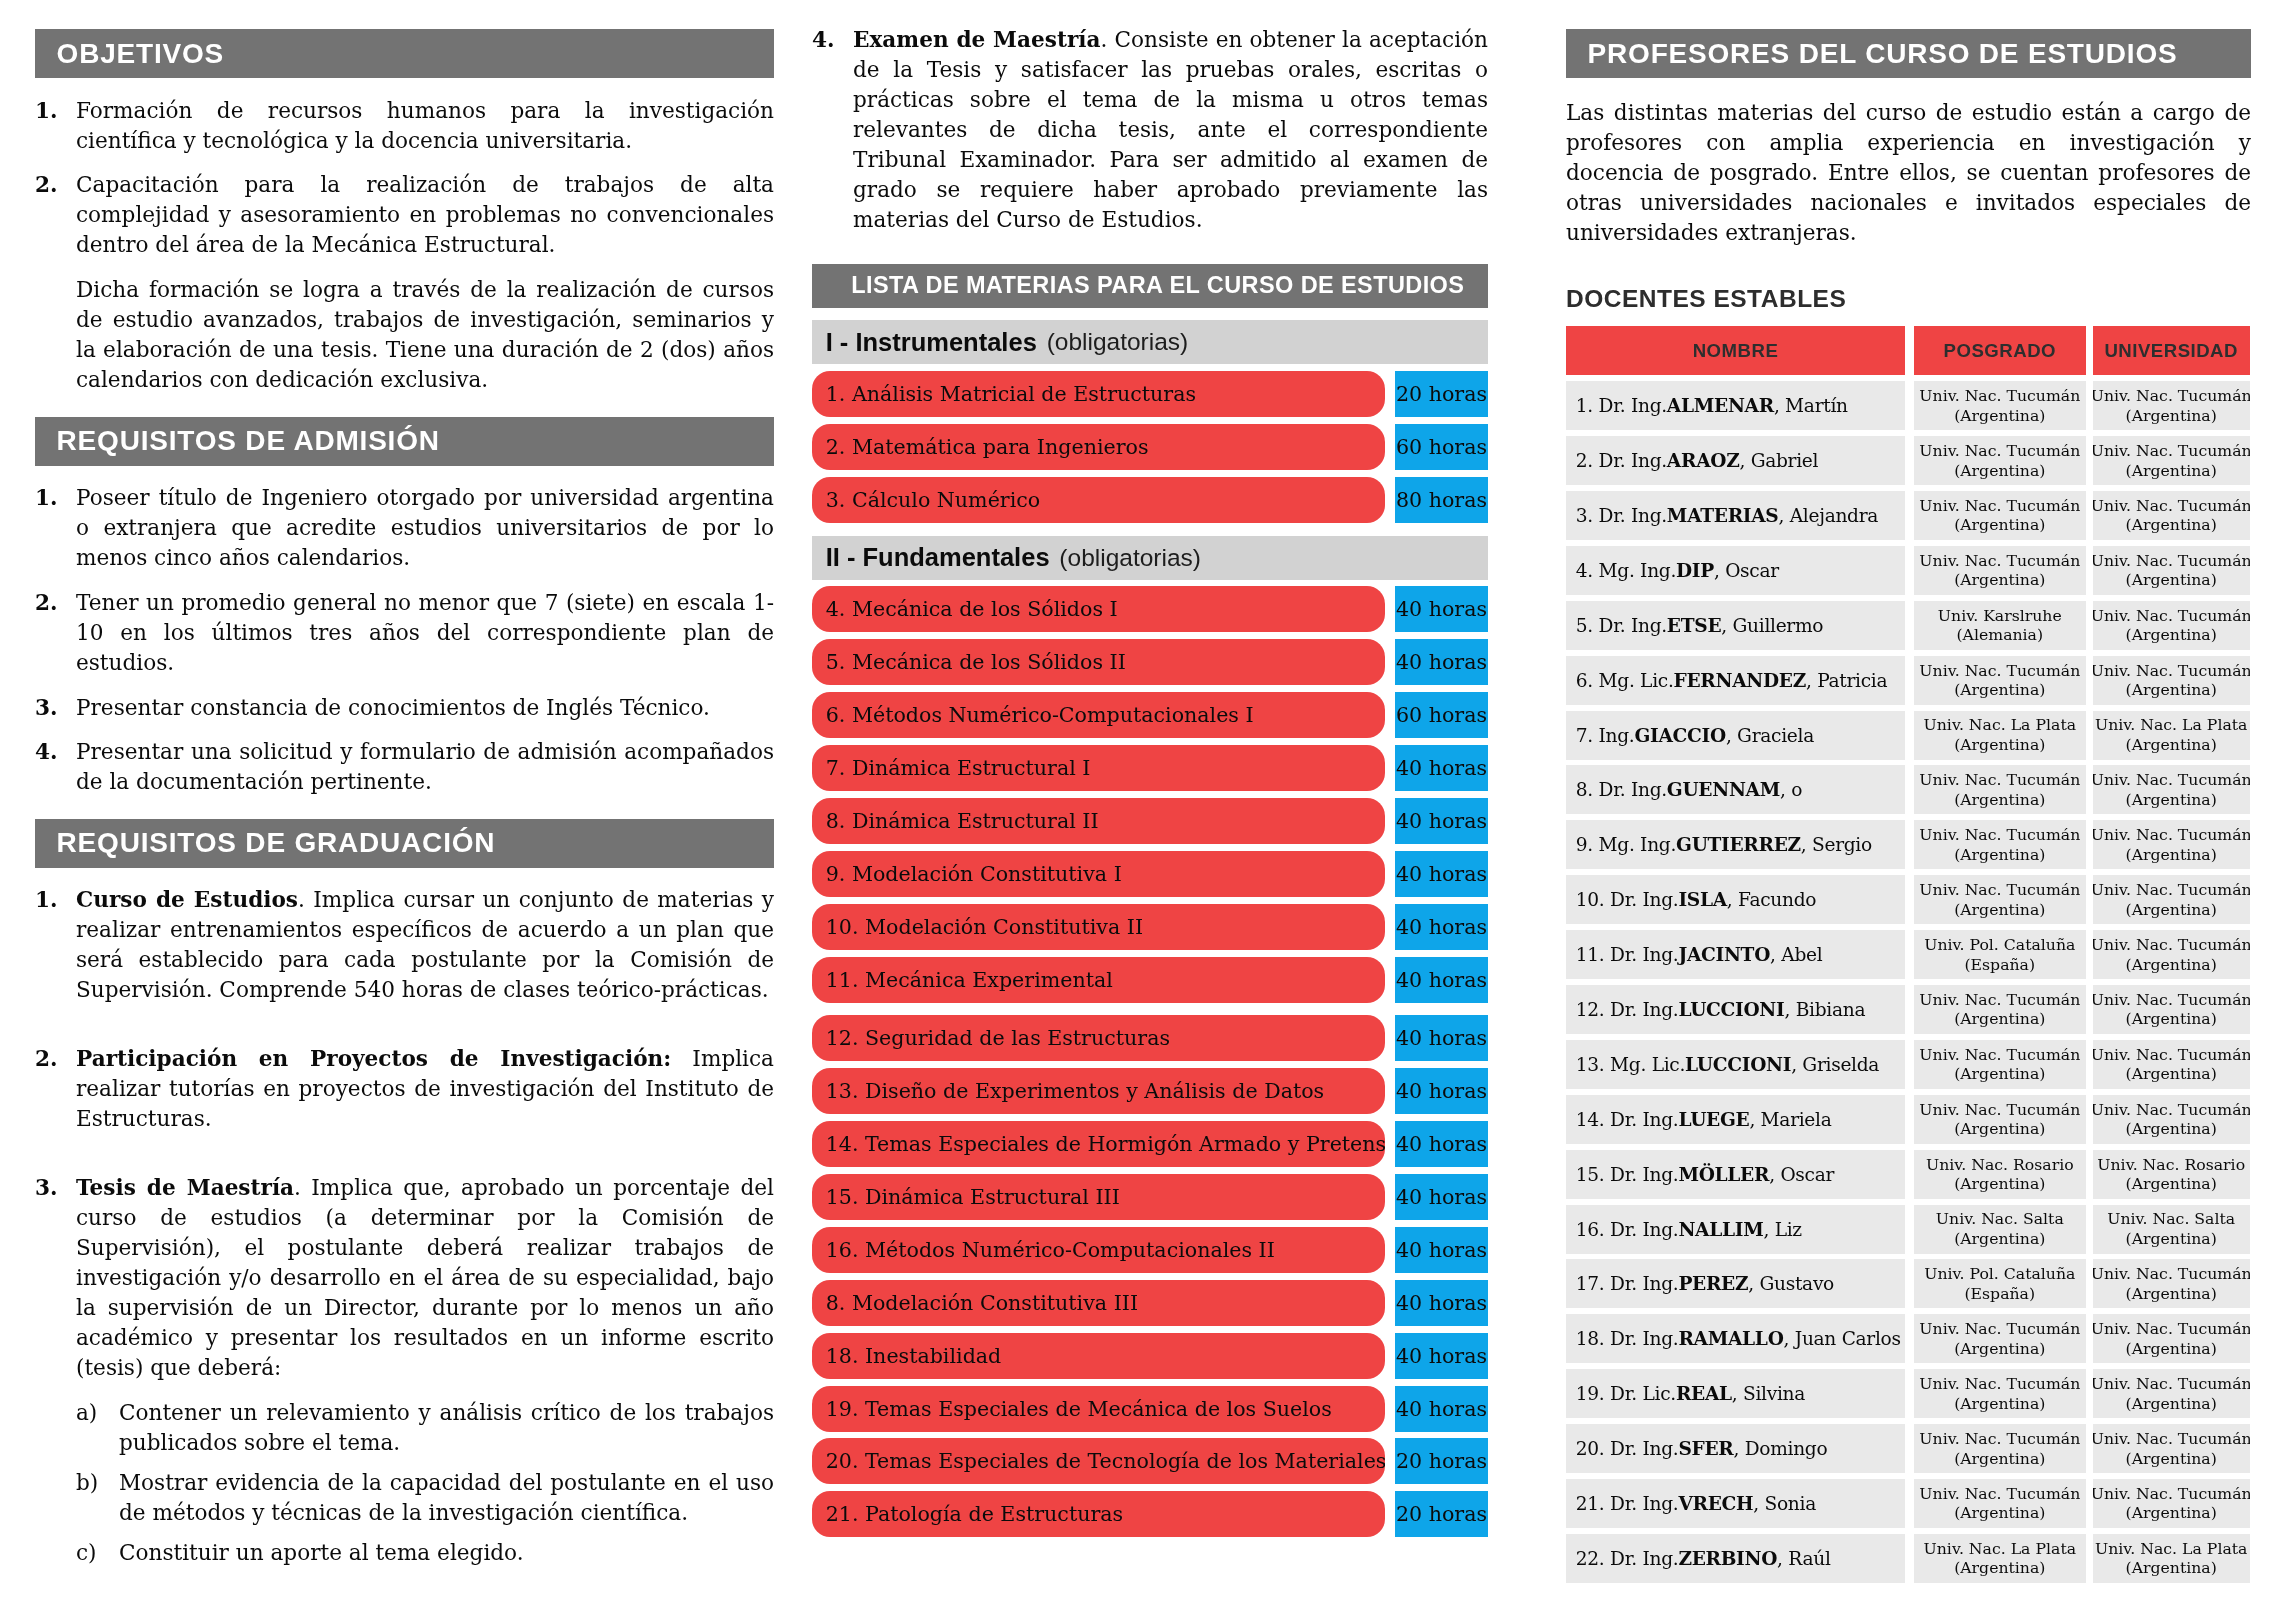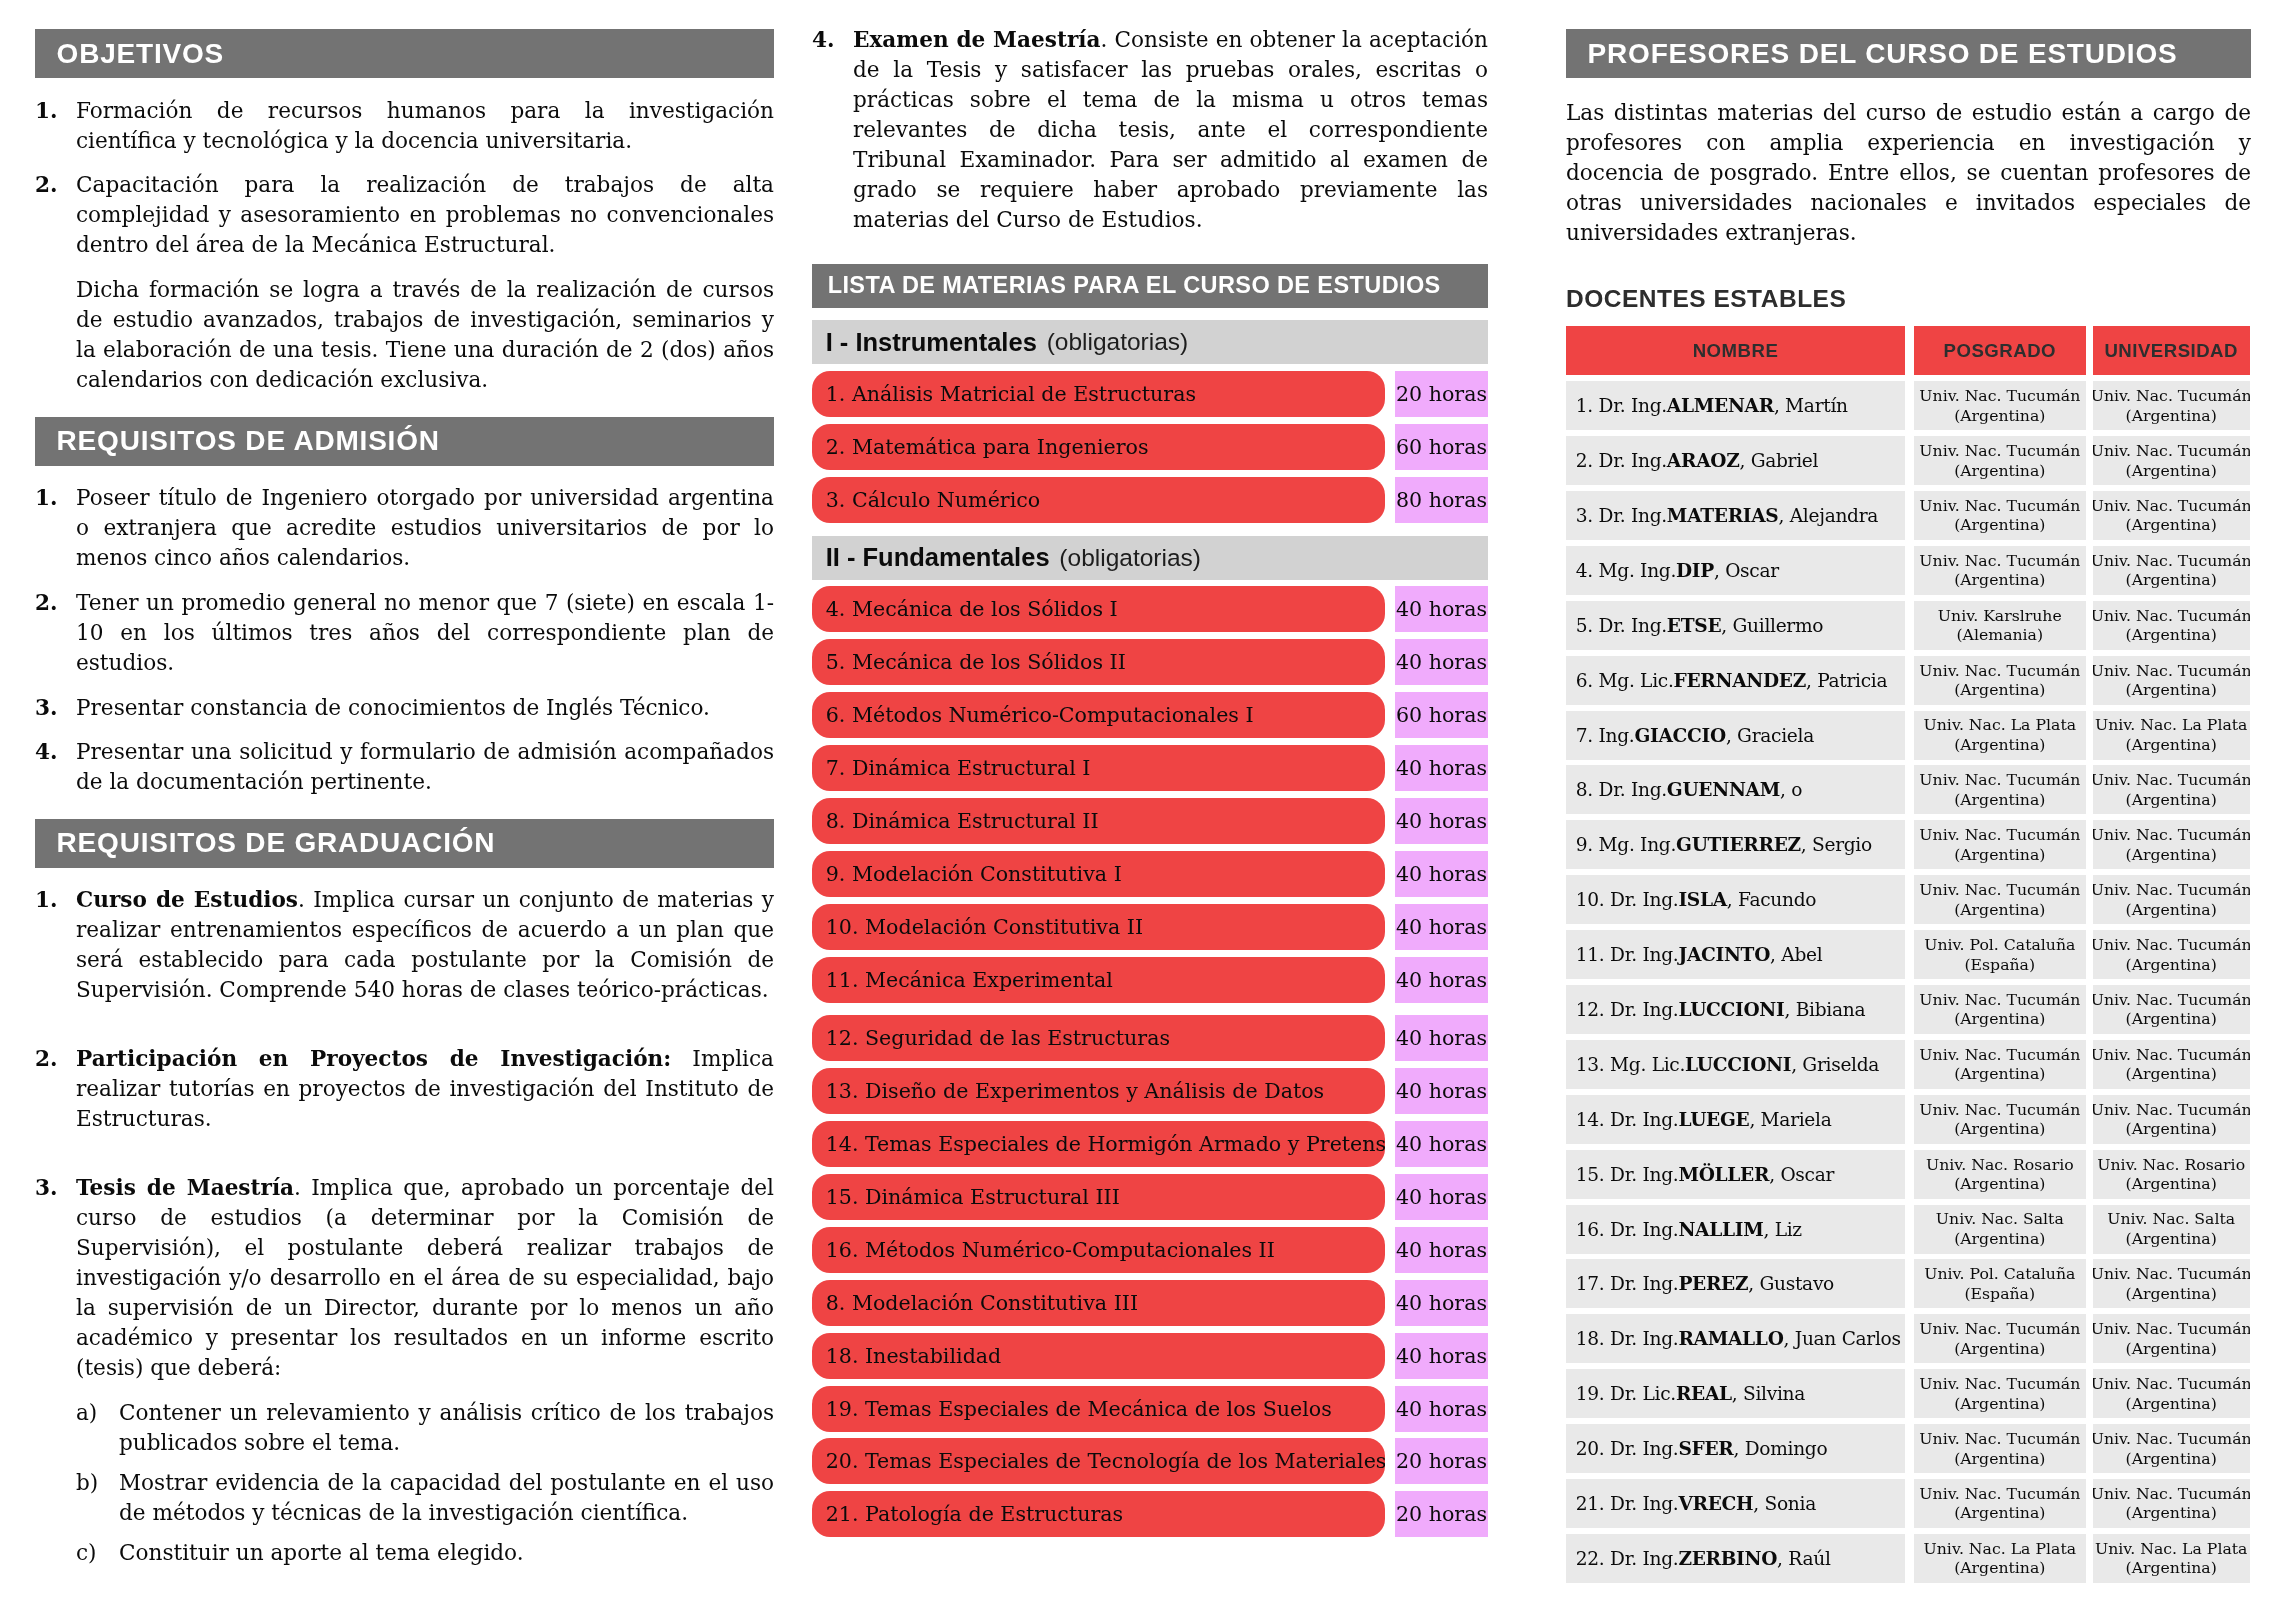--- a/index.html
+++ b/index.html
@@ -18,21 +18,21 @@
   .col-right { left:1566px; width:685px; }
 
   
   .bar {
     background:#737373; color:#ffffff;
     font-family:"Liberation Sans", sans-serif;
     font-weight:bold; letter-spacing:0.8px;
     display:flex; align-items:center;
     height:49px; padding-left:21.6px; font-size:28px;
   }
-  .bar.lista { height:44px; font-size:23.5px; padding-left:15.7px; letter-spacing:0.4px; }
+  .bar.lista { height:44px; font-size:23.5px; padding-left:15.7px; letter-spacing:0.4px;justify-content:center; }
 
   
   .bar-obj { margin-top:29px; margin-bottom:17.6px; }
   .bar-adm, .bar-grad { margin-top:21.6px; margin-bottom:17.6px; }
   .item { display:flex; margin-bottom:14.7px; font-size:21.6px; line-height:30px; }
   .item .inum { width:41px; flex:none; font-weight:bold; }
   .item .itext { flex:1; text-align:justify; }
   .item.gap-lg { margin-bottom:39px; }
   .cont-para { margin-left:41px; text-align:justify; font-size:21.6px; line-height:30px; margin-bottom:2px; }
   .subitem { display:flex; margin-left:41px; margin-bottom:9.8px; font-size:21.6px; line-height:30px; }
@@ -52,21 +52,21 @@
   }
   .seclabel { font-weight:bold; font-size:25.5px; }
   .secnote { font-size:24.5px; margin-left:9.8px; color:#1d1d1d; }
   .crow { display:flex; margin-bottom:6.9px; }
   .cname {
     flex:1; background:#ef4444; height:46px;
     display:flex; align-items:center;
     padding-left:13.7px; font-size:20.6px; white-space:nowrap; overflow:hidden;border-radius:18px;
   }
   .chours {
-    width:93px; margin-left:9.8px; background:#f0abfc; height:46px;
+    width:93px; margin-left:9.8px; background:#0ea5e9; height:46px;
     display:flex; align-items:center; justify-content:center; font-size:20.6px;
   }
 
   
   .bar-prof { margin-top:29px; }
   .intro { margin-top:19.6px; text-align:justify; font-size:21.6px; line-height:30px; }
   .docentes-label {
     margin-top:37px;
     font-family:"Liberation Sans", sans-serif;
     font-weight:bold; font-size:24.5px; color:#2d2d2d; letter-spacing:0.5px;

